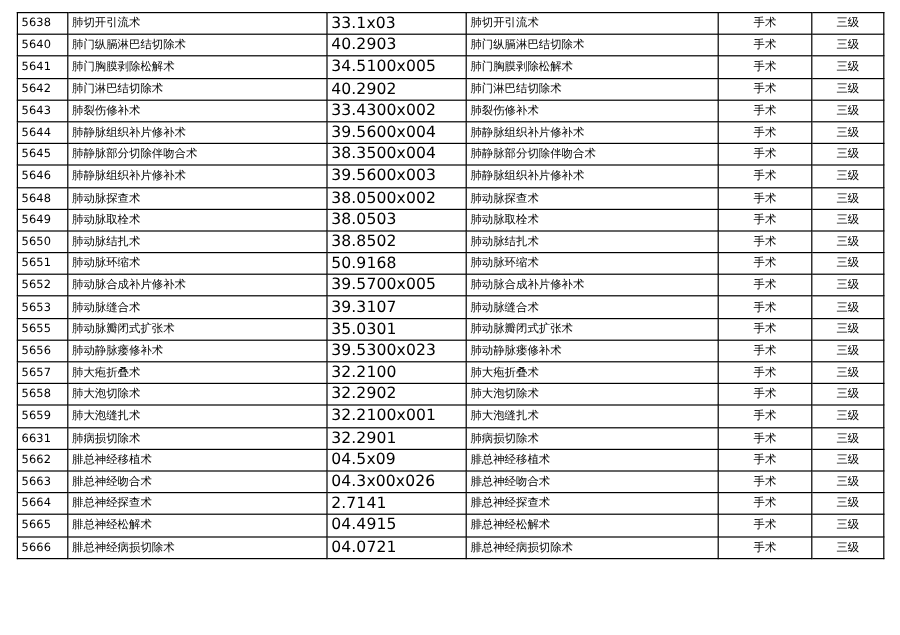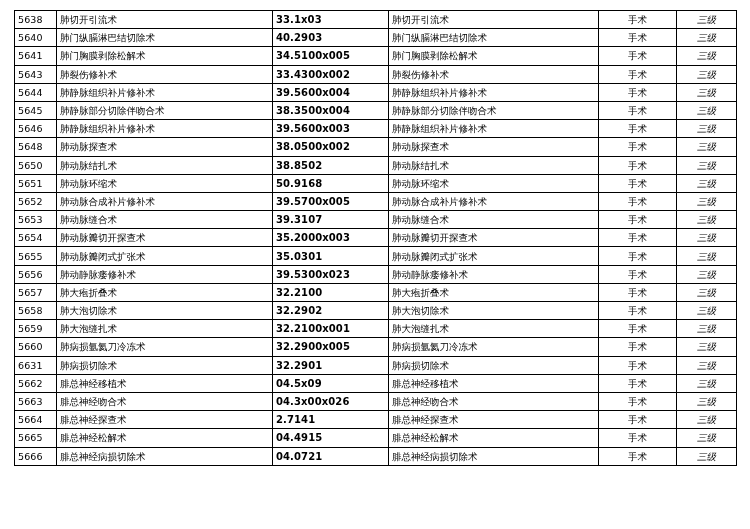--- a/index.html
+++ b/index.html
@@ -38,24 +38,24 @@
     border: 1px solid #000000;
     height: 17.2px;
     line-height: 15px;
     padding: 0 3px;
     vertical-align: middle;
     white-space: nowrap;
     overflow: hidden;
   }
   td.code   { text-align: left; font-size: 9.5px; letter-spacing: 0.1px; }
   td.name   { text-align: left; font-size: 9.5px; }
-  td.icd    { text-align: left; font-size: 10px; letter-spacing: 0.1px; font-weight: bold; }
+  td.icd    { text-align: left; font-size: 13px; letter-spacing: 0.1px; }
   td.alias  { text-align: left; font-size: 9.5px; }
   td.type   { text-align: center; font-size: 9.5px; }
-  td.level  { text-align: center; font-size: 9.5px; font-style: italic; }
+  td.level  { text-align: center; font-size: 9.5px; }
 </style>
 </head>
 <body>
 
 <div class="page">
   <table class="codes">
     <colgroup>
       <col class="c-code">
         <col class="c-name">
         <col class="c-icd">
@@ -82,20 +82,28 @@
         </tr>
         <tr>
           <td class="code">5641</td>
           <td class="name">肺门胸膜剥除松解术</td>
           <td class="icd">34.5100x005</td>
           <td class="alias">肺门胸膜剥除松解术</td>
           <td class="type">手术</td>
           <td class="level">三级</td>
         </tr>
         <tr>
+          <td class="code">5642</td>
+          <td class="name">肺门淋巴结切除术</td>
+          <td class="icd">40.2902</td>
+          <td class="alias">肺门淋巴结切除术</td>
+          <td class="type">手术</td>
+          <td class="level">三级</td>
+        </tr>
+        <tr>
           <td class="code">5643</td>
           <td class="name">肺裂伤修补术</td>
           <td class="icd">33.4300x002</td>
           <td class="alias">肺裂伤修补术</td>
           <td class="type">手术</td>
           <td class="level">三级</td>
         </tr>
         <tr>
           <td class="code">5644</td>
           <td class="name">肺静脉组织补片修补术</td>
@@ -122,20 +130,28 @@
         </tr>
         <tr>
           <td class="code">5648</td>
           <td class="name">肺动脉探查术</td>
           <td class="icd">38.0500x002</td>
           <td class="alias">肺动脉探查术</td>
           <td class="type">手术</td>
           <td class="level">三级</td>
         </tr>
         <tr>
+          <td class="code">5649</td>
+          <td class="name">肺动脉取栓术</td>
+          <td class="icd">38.0503</td>
+          <td class="alias">肺动脉取栓术</td>
+          <td class="type">手术</td>
+          <td class="level">三级</td>
+        </tr>
+        <tr>
           <td class="code">5650</td>
           <td class="name">肺动脉结扎术</td>
           <td class="icd">38.8502</td>
           <td class="alias">肺动脉结扎术</td>
           <td class="type">手术</td>
           <td class="level">三级</td>
         </tr>
         <tr>
           <td class="code">5651</td>
           <td class="name">肺动脉环缩术</td>
@@ -154,28 +170,20 @@
         </tr>
         <tr>
           <td class="code">5653</td>
           <td class="name">肺动脉缝合术</td>
           <td class="icd">39.3107</td>
           <td class="alias">肺动脉缝合术</td>
           <td class="type">手术</td>
           <td class="level">三级</td>
         </tr>
         <tr>
-          <td class="code">5654</td>
-          <td class="name">肺动脉瓣切开探查术</td>
-          <td class="icd">35.2000x003</td>
-          <td class="alias">肺动脉瓣切开探查术</td>
-          <td class="type">手术</td>
-          <td class="level">三级</td>
-        </tr>
-        <tr>
           <td class="code">5655</td>
           <td class="name">肺动脉瓣闭式扩张术</td>
           <td class="icd">35.0301</td>
           <td class="alias">肺动脉瓣闭式扩张术</td>
           <td class="type">手术</td>
           <td class="level">三级</td>
         </tr>
         <tr>
           <td class="code">5656</td>
           <td class="name">肺动静脉瘘修补术</td>
@@ -198,28 +206,20 @@
           <td class="icd">32.2902</td>
           <td class="alias">肺大泡切除术</td>
           <td class="type">手术</td>
           <td class="level">三级</td>
         </tr>
         <tr>
           <td class="code">5659</td>
           <td class="name">肺大泡缝扎术</td>
           <td class="icd">32.2100x001</td>
           <td class="alias">肺大泡缝扎术</td>
-          <td class="type">手术</td>
-          <td class="level">三级</td>
-        </tr>
-        <tr>
-          <td class="code">5660</td>
-          <td class="name">肺病损氩氦刀冷冻术</td>
-          <td class="icd">32.2900x005</td>
-          <td class="alias">肺病损氩氦刀冷冻术</td>
           <td class="type">手术</td>
           <td class="level">三级</td>
         </tr>
         <tr>
           <td class="code">6631</td>
           <td class="name">肺病损切除术</td>
           <td class="icd">32.2901</td>
           <td class="alias">肺病损切除术</td>
           <td class="type">手术</td>
           <td class="level">三级</td>

